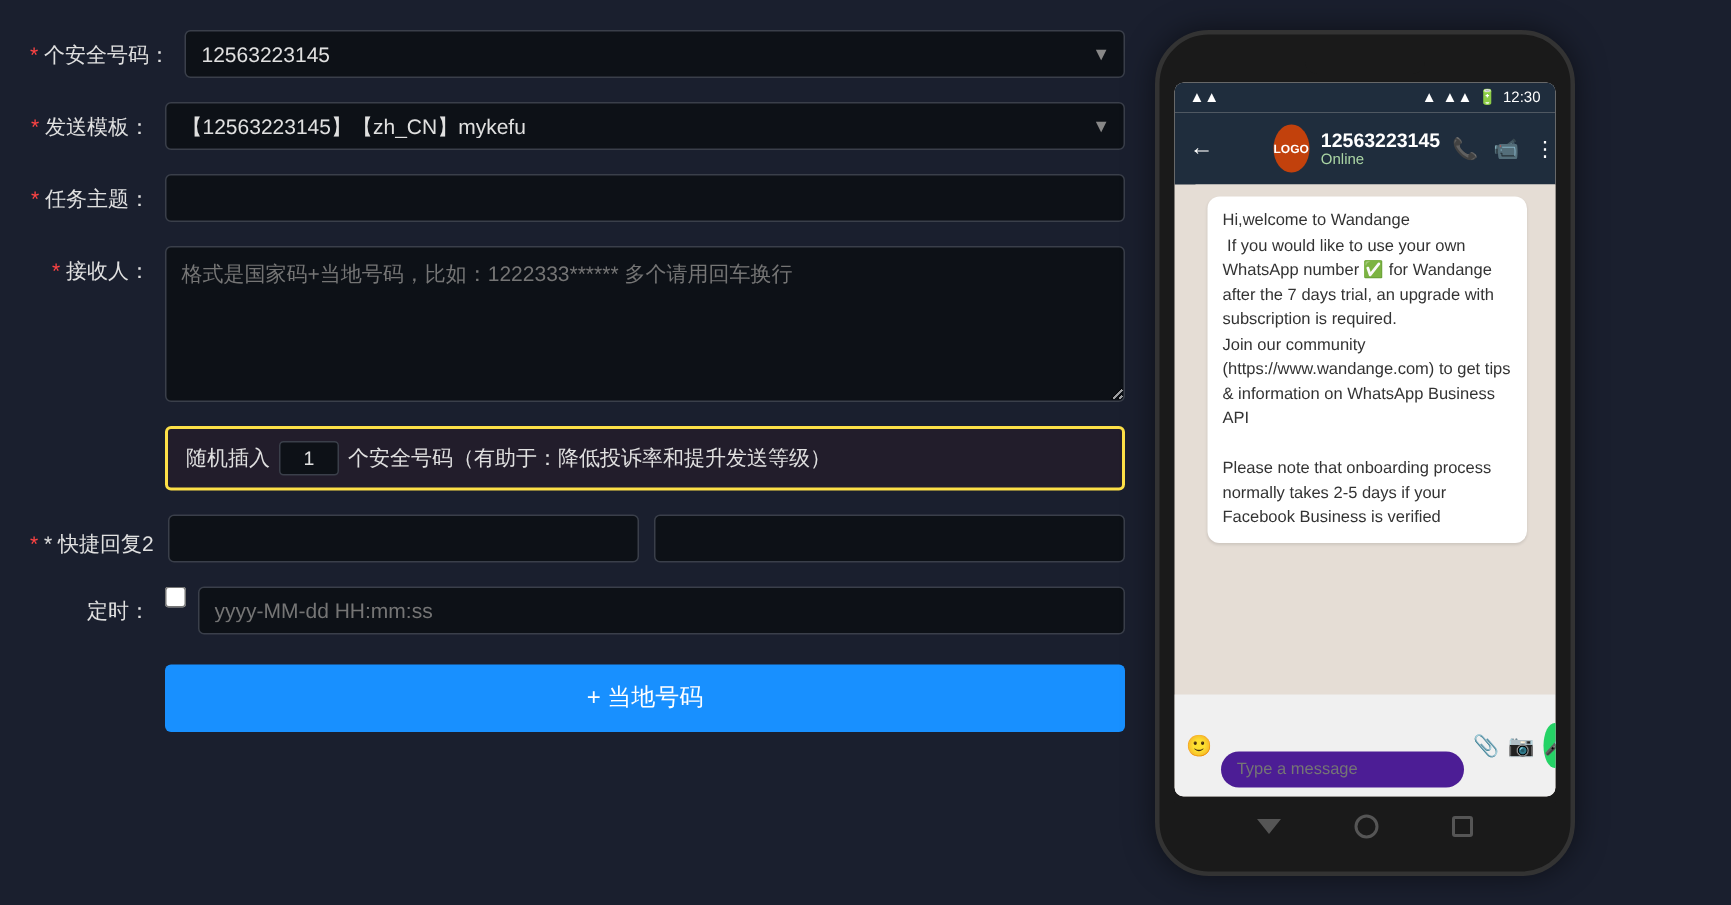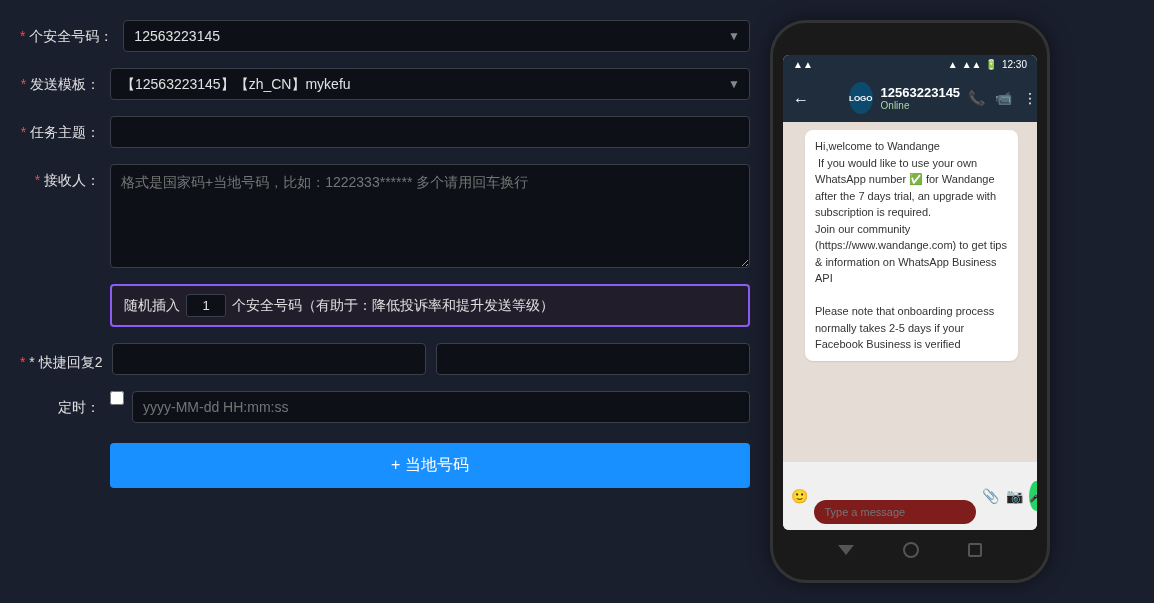--- a/index.html
+++ b/index.html
@@ -90,21 +90,21 @@
       resize: vertical;
       height: 104px;
       line-height: 1.5;
     }
 
     .random-insert-row {
       display: flex;
       align-items: center;
       margin-bottom: 16px;
       margin-left: 90px;
-      border: 2px solid #8b5cf6;
+      border: 2px solid #fde047;
       border-radius: 4px;
       padding: 8px 12px;
       background-color: rgba(200, 0, 0, 0.05);
     }
 
     .random-insert-row span {
       color: #e0e0e0;
     }
 
     .random-insert-input {
@@ -234,21 +234,21 @@
 
     .back-arrow {
       color: white;
       font-size: 16px;
       cursor: pointer;
     }
 
     .contact-logo {
       width: 32px;
       height: 32px;
-      background-color: #0c4a6e;
+      background-color: #c2410c;
       border-radius: 50%;
       display: flex;
       align-items: center;
       justify-content: flex-end;
       font-size: 8px;
       color: white;
       font-weight: bold;
       margin-left: 32px;
     }
 
@@ -297,21 +297,21 @@
     .chat-input-bar {
       background-color: #f0f0f0;
       display: flex;
       align-items: center;
       padding: 6px 8px;
       gap: 6px;
     }
 
     .chat-input-field {
       flex: 1;
-      background-color: #7f1d1d;
+      background-color: #4c1d95;
       border-radius: 20px;
       padding: 6px 10px;
       font-size: 11px;
       color: #999;
       border: none;
       outline: none;
       margin-top: 32px;
     }
 
     .chat-icon-btn {

